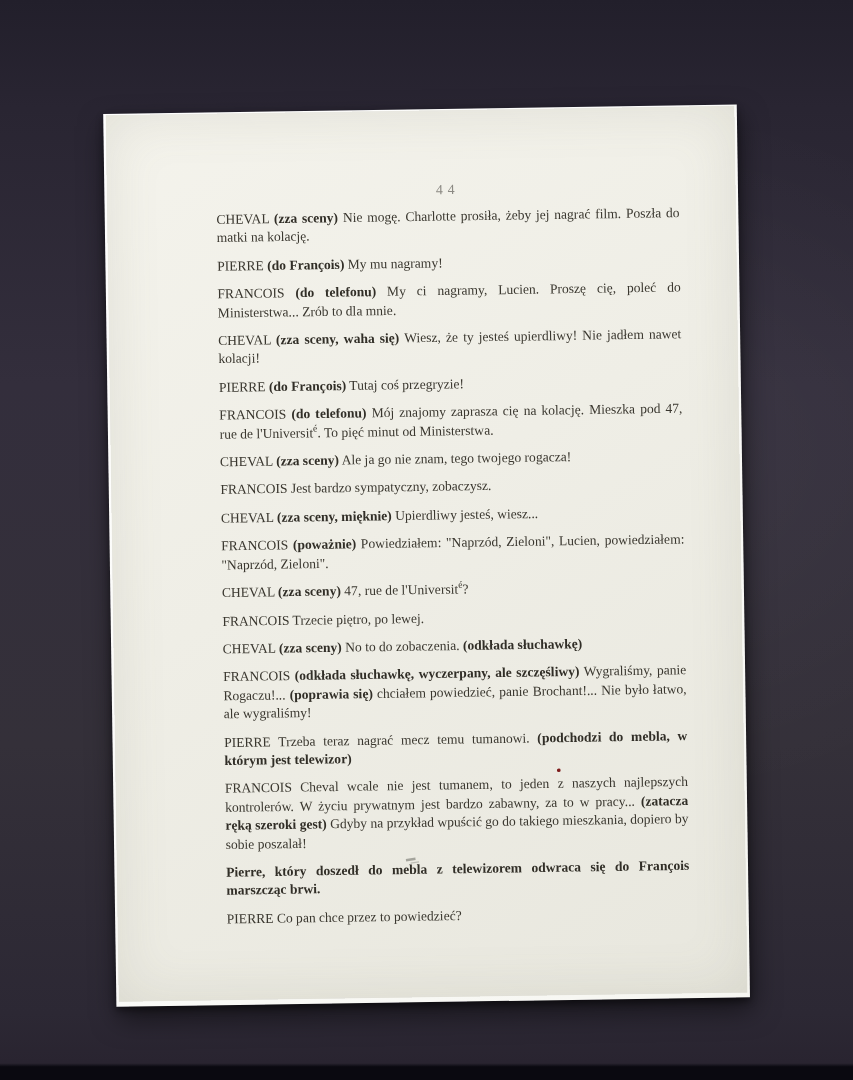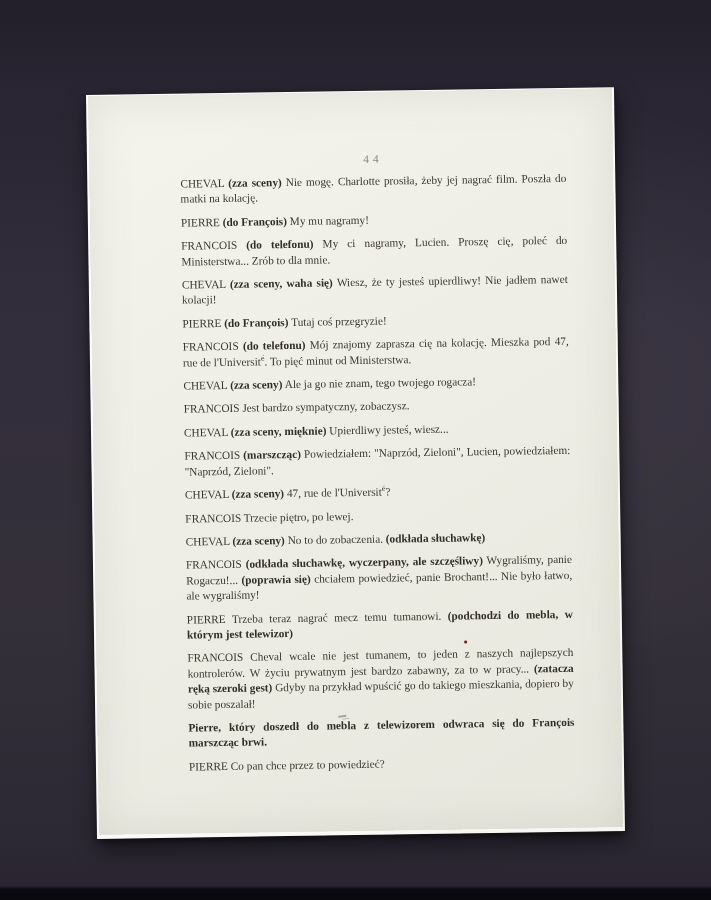--- a/index.html
+++ b/index.html
@@ -109,21 +109,21 @@
       <div class="script" style="color: rgb(58, 55, 47);">
           <p class="para"><span>CHEVAL </span><span class="bold">(zza sceny)</span><span> Nie mogę. Charlotte prosiła, żeby jej nagrać film. Poszła do matki na kolację.</span></p>
           <p class="para"><span>PIERRE </span><span class="bold">(do François)</span><span> My mu nagramy!</span></p>
           <p class="para"><span>FRANCOIS </span><span class="bold">(do telefonu)</span><span> My ci nagramy, Lucien. Proszę cię, poleć do Ministerstwa... Zrób to dla mnie.</span></p>
           <p class="para"><span>CHEVAL </span><span class="bold">(zza sceny, waha się)</span><span> Wiesz, że ty jesteś upierdliwy! Nie jadłem nawet kolacji!</span></p>
           <p class="para"><span>PIERRE </span><span class="bold">(do François)</span><span> Tutaj coś przegryzie!</span></p>
           <p class="para"><span>FRANCOIS </span><span class="bold">(do telefonu)</span><span> Mój znajomy zaprasza cię na kolację. Mieszka pod 47, rue de l'Universit</span><sup>é</sup><span>. To pięć minut od Ministerstwa.</span></p>
           <p class="para"><span>CHEVAL </span><span class="bold">(zza sceny)</span><span> Ale ja go nie znam, tego twojego rogacza!</span></p>
           <p class="para"><span>FRANCOIS Jest bardzo sympatyczny, zobaczysz.</span></p>
           <p class="para"><span>CHEVAL </span><span class="bold">(zza sceny, mięknie)</span><span> Upierdliwy jesteś, wiesz...</span></p>
-          <p class="para"><span>FRANCOIS </span><span class="bold">(marszcząc)</span><span> Powiedziałem: "Naprzód, Zieloni", Lucien, powiedziałem: "Naprzód, Zieloni".</span></p>
+          <p class="para"><span>FRANCOIS </span><span class="bold">(poważnie)</span><span> Powiedziałem: "Naprzód, Zieloni", Lucien, powiedziałem: "Naprzód, Zieloni".</span></p>
           <p class="para"><span>CHEVAL </span><span class="bold">(zza sceny)</span><span> 47, rue de l'Universit</span><sup>é</sup><span>?</span></p>
           <p class="para"><span>FRANCOIS Trzecie piętro, po lewej.</span></p>
           <p class="para"><span>CHEVAL </span><span class="bold">(zza sceny)</span><span> No to do zobaczenia. </span><span class="bold">(odkłada słuchawkę)</span></p>
           <p class="para"><span>FRANCOIS </span><span class="bold">(odkłada słuchawkę, wyczerpany, ale szczęśliwy)</span><span> Wygraliśmy, panie Rogaczu!... </span><span class="bold">(poprawia się)</span><span> chciałem powiedzieć, panie Brochant!... Nie było łatwo, ale wygraliśmy!</span></p>
           <p class="para"><span>PIERRE Trzeba teraz nagrać mecz temu tumanowi. </span><span class="bold">(podchodzi do mebla, w którym jest telewizor)</span></p>
           <p class="para"><span>FRANCOIS Cheval wcale nie jest tumanem, to jeden z naszych najlepszych kontrolerów. W życiu prywatnym jest bardzo zabawny, za to w pracy... </span><span class="bold">(zatacza ręką szeroki gest)</span><span> Gdyby na przykład wpuścić go do takiego mieszkania, dopiero by sobie poszalał!</span></p>
           <p class="para"><span class="bold">Pierre, który doszedł do mebla z telewizorem odwraca się do François marszcząc brwi.</span></p>
           <p class="para"><span>PIERRE Co pan chce przez to powiedzieć?</span></p>
         </div>
     </div>

